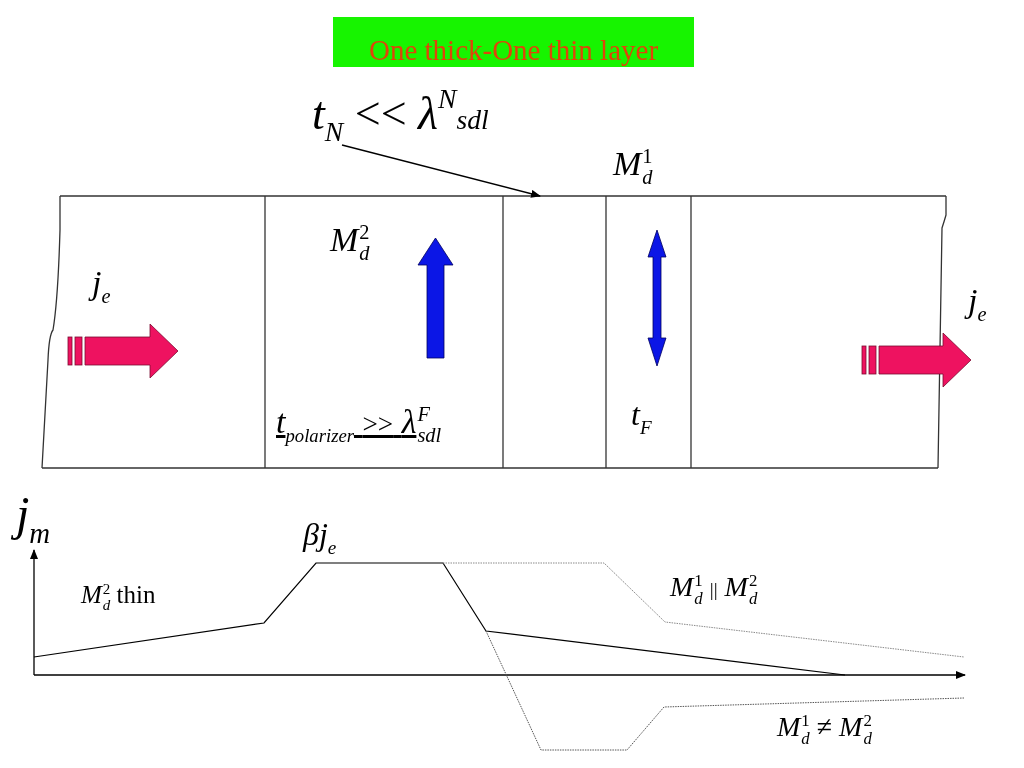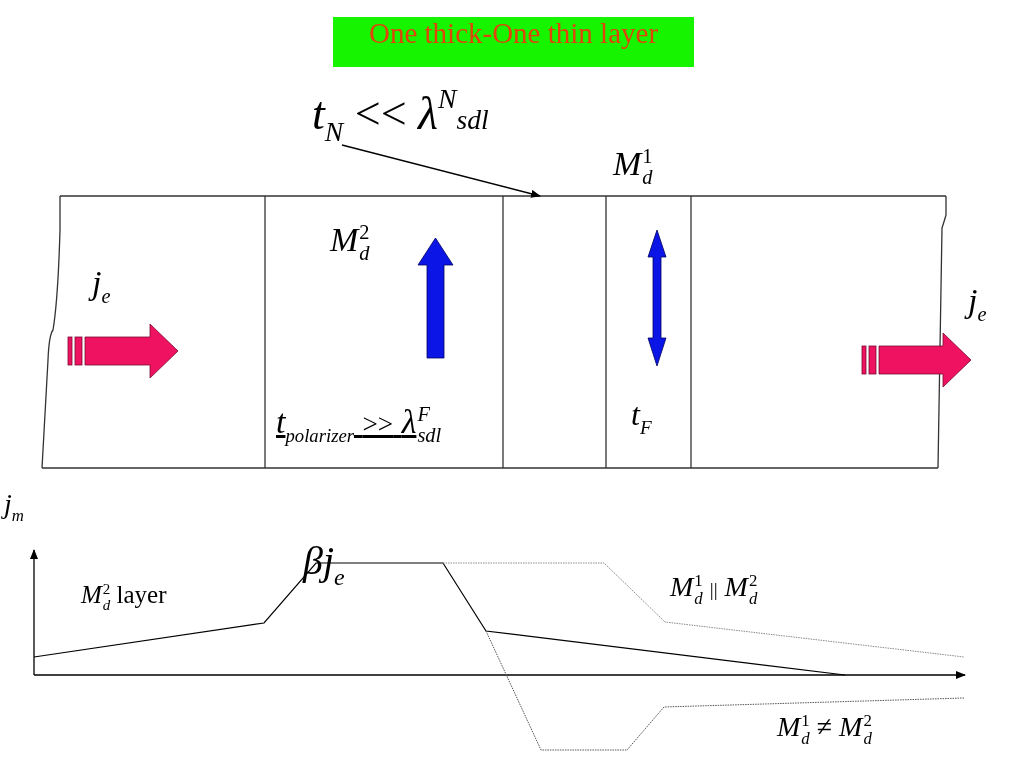--- a/index.html
+++ b/index.html
@@ -1,20 +1,20 @@
 <!DOCTYPE html>
 <html><head>
 <meta charset="utf-8">
 <style>
   html, body { margin:0; padding:0; background:#ffffff; }
   body { width:1024px; height:768px; position:relative; overflow:hidden;
          font-family:"Liberation Serif", "DejaVu Serif", serif; color:#000; }
   svg { position:absolute; left:0; top:0; }
   .title-box { position:absolute; left:333px; top:17px; width:361px; height:50px;
-               background:#17f400; display:flex; align-items:flex-start; justify-content:center; }
+               background:#17f400; display:flex; align-items:flex-end; justify-content:center; }
   .title-text { color:#e0440a; font-size:29px; font-family:"Liberation Serif", serif; white-space:nowrap; }
   .lbl { position:absolute; font-style:italic; font-family:"Liberation Serif", serif; white-space:nowrap; line-height:1; }
   .sub { font-size:0.6em; vertical-align:-0.45em; }
   .supi { font-size:0.6em; vertical-align:0.75em; }
   .stack { display:inline-flex; flex-direction:column; vertical-align:middle; font-size:0.6em; line-height:1.05; margin-left:1px; }
   .stack .u { font-style:normal; }
   .up { font-style:normal; }
 </style>
 </head>
 <body>
@@ -103,34 +103,34 @@
   <span>λ</span><span class="stack">
       <span>F</span>
       <span>sdl</span>
     </span>
 </div>
 
 <div class="lbl" style="left:631px;top:398px;font-size:32px;">
   <span>t</span><span class="sub" style="font-size:0.6em;">F</span>
 </div>
 
-<div class="lbl" style="left:4px;top:490px;font-size:28px;">
+<div class="lbl" style="left:16px;top:490px;font-size:48px;">
   <span>j</span><span class="sub">m</span>
 </div>
 
-<div class="lbl" style="left:303px;top:541px;font-size:40px;">
+<div class="lbl" style="left:303px;top:518px;font-size:32px;">
   <span>β</span><span>j</span><span class="sub">e</span>
 </div>
 
 <div class="lbl" style="left:81px;top:582px;font-size:25px;">
   <span>M</span><span class="stack">
       <span class="u">2</span>
       <span>d</span>
     </span>
-  <span class="up">layer</span>
+  <span class="up">thin</span>
 </div>
 
 <div class="lbl" style="left:670px;top:572px;font-size:28px;">
   <span>M</span><span class="stack">
       <span class="u">1</span>
       <span>d</span>
     </span>
   <span class="up" style="font-size:0.7em;">||</span>
   <span>M</span><span class="stack">
       <span class="u">2</span>

